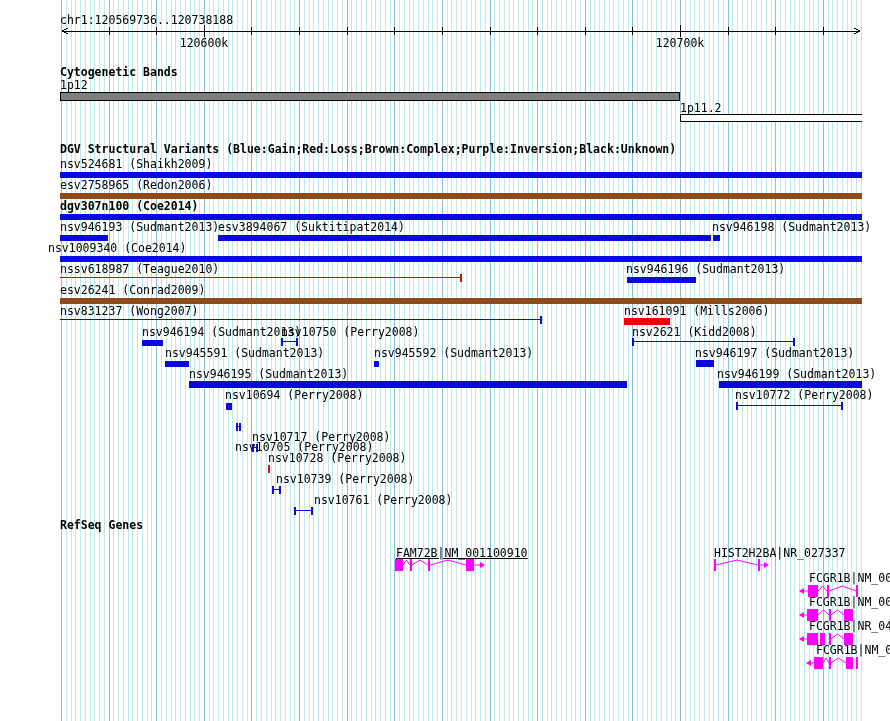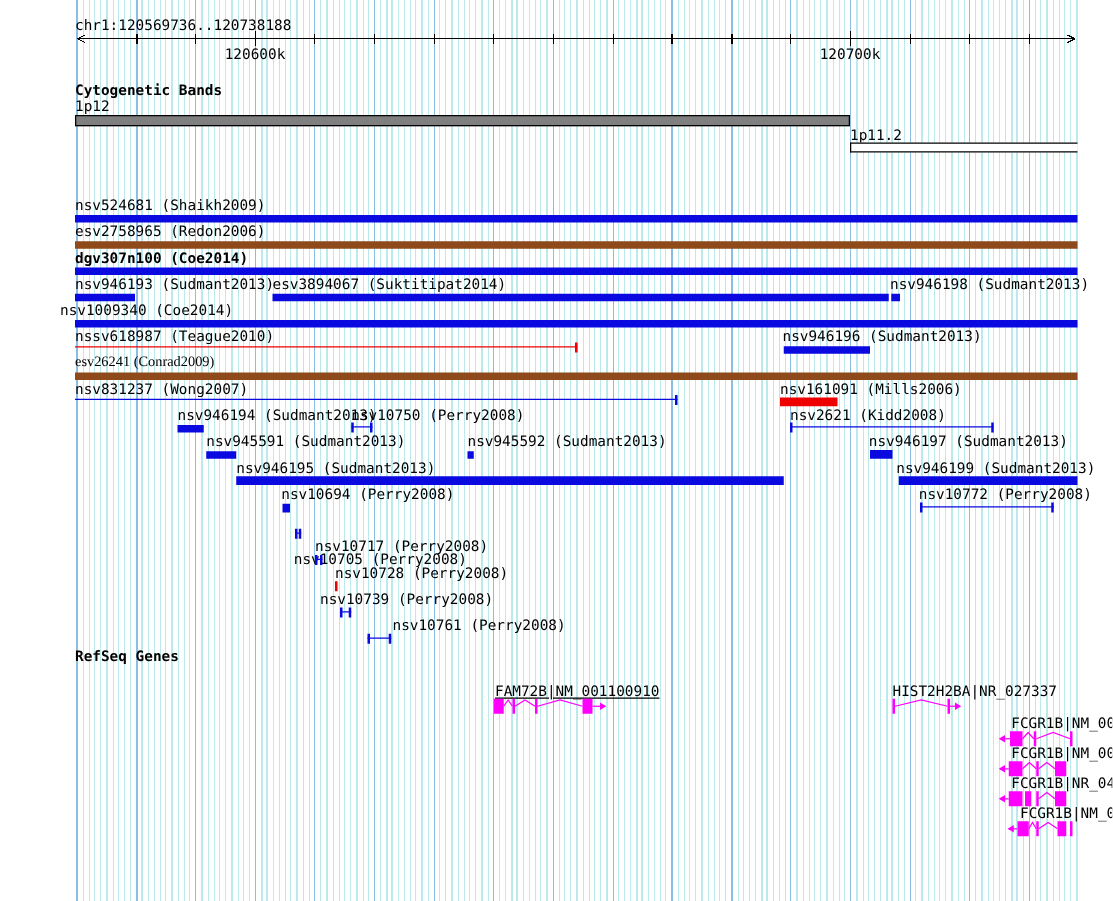--- a/index.html
+++ b/index.html
@@ -225,20 +225,21 @@
     </div>
 
   <div class="lbl hdr" style="left:60px;top:66px;">Cytogenetic Bands</div>
   <div id="bands">
       <div class="lbl" style="left: 60px; top: 79px;">1p12</div>
       <div class="band" style="left: 60px; top: 92px; width: 620px; height: 9px; background: rgb(127, 127, 127); border: 1px solid rgb(0, 0, 0);"></div>
       <div class="lbl" style="left: 680px; top: 102px; text-align: right;">1p11.2</div>
       <div class="band" style="left: 680px; top: 114px; width: 182px; height: 8px; background: rgb(255, 255, 255); border-top: 1px solid rgb(0, 0, 0); border-bottom: 1px solid rgb(0, 0, 0); border-left: 1px solid rgb(0, 0, 0);"></div>
     </div>
 
+  <div class="lbl hdr" style="left:60px;top:143px;">DGV Structural Variants (Blue:Gain;Red:Loss;Brown:Complex;Purple:Inversion;Black:Unknown)</div>
   <div id="features">
       <div class="lbl" style="left: 60px; top: 158px;">nsv524681 (Shaikh2009)</div>
       <div class="feat" style="left: 60px; top: 172px; width: 802px; height: 6px; background: rgb(10, 10, 224);"></div>
       <div class="lbl" style="left: 60px; top: 179px;">esv2758965 (Redon2006)</div>
       <div class="feat" style="left: 60px; top: 193px; width: 802px; height: 6px; background: rgb(142, 74, 27);"></div>
       <div class="lbl" style="left: 60px; top: 200px; font-weight: bold;">dgv307n100 (Coe2014)</div>
       <div class="feat" style="left: 60px; top: 214px; width: 802px; height: 6px; background: rgb(10, 10, 224);"></div>
       <div class="lbl" style="left: 60px; top: 221px;">nsv946193 (Sudmant2013)</div>
       <div class="feat" style="left: 60px; top: 235px; width: 48px; height: 6px; background: rgb(10, 10, 224);"></div>
       <div class="lbl" style="left: 218px; top: 221px;">esv3894067 (Suktitipat2014)</div>
@@ -247,21 +248,21 @@
       <div class="feat" style="left: 713px; top: 235px; width: 7px; height: 6px; background: rgb(10, 10, 224);"></div>
       <div class="lbl" style="left: 48px; top: 242px;">nsv1009340 (Coe2014)</div>
       <div class="feat" style="left: 60px; top: 256px; width: 802px; height: 6px; background: rgb(10, 10, 224);"></div>
       <div class="lbl" style="left: 60px; top: 263px;">nssv618987 (Teague2010)</div>
       <div class="feat" style="left: 60px; top: 274px; width: 402px; height: 8px;">
         <div class="hline" style="top: 3px; background: rgb(238, 0, 0);"></div>
         <div class="capR" style="background: rgb(238, 0, 0);"></div>
       </div>
       <div class="lbl" style="left: 626px; top: 263px;">nsv946196 (Sudmant2013)</div>
       <div class="feat" style="left: 627px; top: 277px; width: 69px; height: 6px; background: rgb(10, 10, 224);"></div>
-      <div class="lbl" style="left: 60px; top: 284px; font-family: Liberation Serif, serif;">esv26241 (Conrad2009)</div>
+      <div class="lbl" style="left: 60px; top: 284px;">esv26241 (Conrad2009)</div>
       <div class="feat" style="left: 60px; top: 298px; width: 802px; height: 6px; background: rgb(142, 74, 27);"></div>
       <div class="lbl" style="left: 60px; top: 305px;">nsv831237 (Wong2007)</div>
       <div class="feat" style="left: 60px; top: 316px; width: 482px; height: 8px;">
         <div class="hline" style="top: 3px; background: rgb(10, 10, 224);"></div>
         <div class="capR" style="background: rgb(10, 10, 224);"></div>
       </div>
       <div class="lbl" style="left: 624px; top: 305px;">nsv161091 (Mills2006)</div>
       <div class="feat" style="left: 624px; top: 318px; width: 46px; height: 7px; background: rgb(238, 0, 0);"></div>
       <div class="lbl" style="left: 142px; top: 326px;">nsv946194 (Sudmant2013)</div>
       <div class="feat" style="left: 142px; top: 340px; width: 21px; height: 6px; background: rgb(10, 10, 224);"></div>
@@ -302,21 +303,21 @@
         <div class="capL" style="background: rgb(10, 10, 224);"></div>
       </div>
       <div class="lbl" style="left: 252px; top: 431px;">nsv10717 (Perry2008)</div>
       <div class="feat" style="left: 252px; top: 444px; width: 6px; height: 8px;">
         <div class="hline" style="top: 3px; background: rgb(10, 10, 224);"></div>
         <div class="capR" style="background: rgb(10, 10, 224);"></div>
         <div class="capL" style="background: rgb(10, 10, 224);"></div>
       </div>
       <div class="lbl" style="left: 268px; top: 452px;">nsv10728 (Perry2008)</div>
       <div class="feat" style="left: 268px; top: 465px; width: 2px; height: 8px; background: rgb(238, 0, 0);"></div>
-      <div class="lbl" style="left: 256px; top: 473px;">nsv10739 (Perry2008)</div>
+      <div class="lbl" style="left: 276px; top: 473px;">nsv10739 (Perry2008)</div>
       <div class="feat" style="left: 272px; top: 486px; width: 9px; height: 8px;">
         <div class="hline" style="top: 3px; background: rgb(10, 10, 224);"></div>
         <div class="capR" style="background: rgb(10, 10, 224);"></div>
         <div class="capL" style="background: rgb(10, 10, 224);"></div>
       </div>
       <div class="lbl" style="left: 294px; top: 494px; margin-left: 20px;">nsv10761 (Perry2008)</div>
       <div class="feat" style="left: 294px; top: 507px; width: 19px; height: 8px;">
         <div class="hline" style="top: 3px; background: rgb(10, 10, 224);"></div>
         <div class="capR" style="background: rgb(10, 10, 224);"></div>
         <div class="capL" style="background: rgb(10, 10, 224);"></div>

